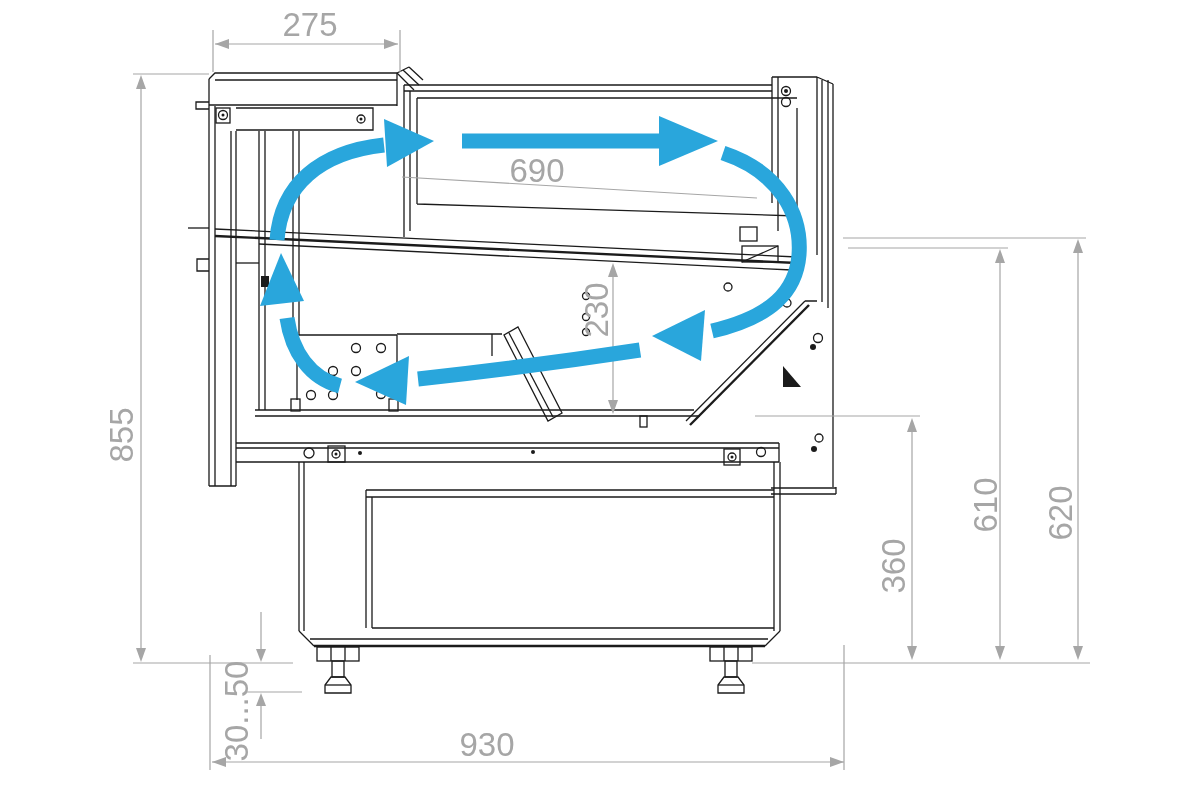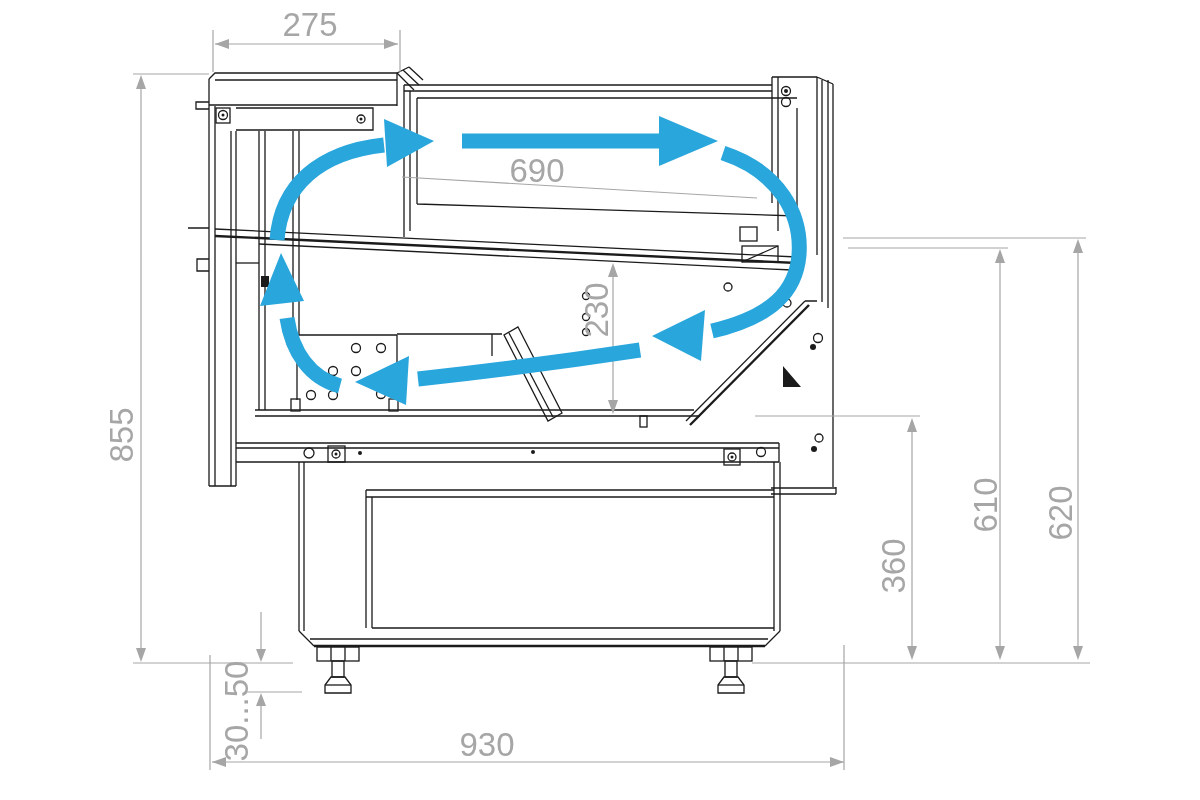--- a/index.html
+++ b/index.html
@@ -1,16 +1,16 @@
 <!DOCTYPE html>
 <html><head>
 <meta charset="utf-8">
 <style>
   html,body{margin:0;padding:0;background:#ffffff;}
-  .canvas{position:relative;width:1200px;height:800px;background:#ffffff;overflow:hidden;border-radius:14px;}
+  .canvas{position:relative;width:1200px;height:800px;background:#ffffff;overflow:hidden;}
   svg{display:block;width:1200px;height:800px;}
   .dim-text{
     font-family:"Liberation Sans", sans-serif;
     font-size:33px;
     fill:#a6a6a6;
     letter-spacing:0px;
   }
   .thin{stroke:#1b1b1b;stroke-width:1.3;fill:none;}
   .thick{stroke:#1b1b1b;stroke-width:2.4;fill:none;}
   .dimline{stroke:#a6a6a6;stroke-width:1.2;fill:none;}

